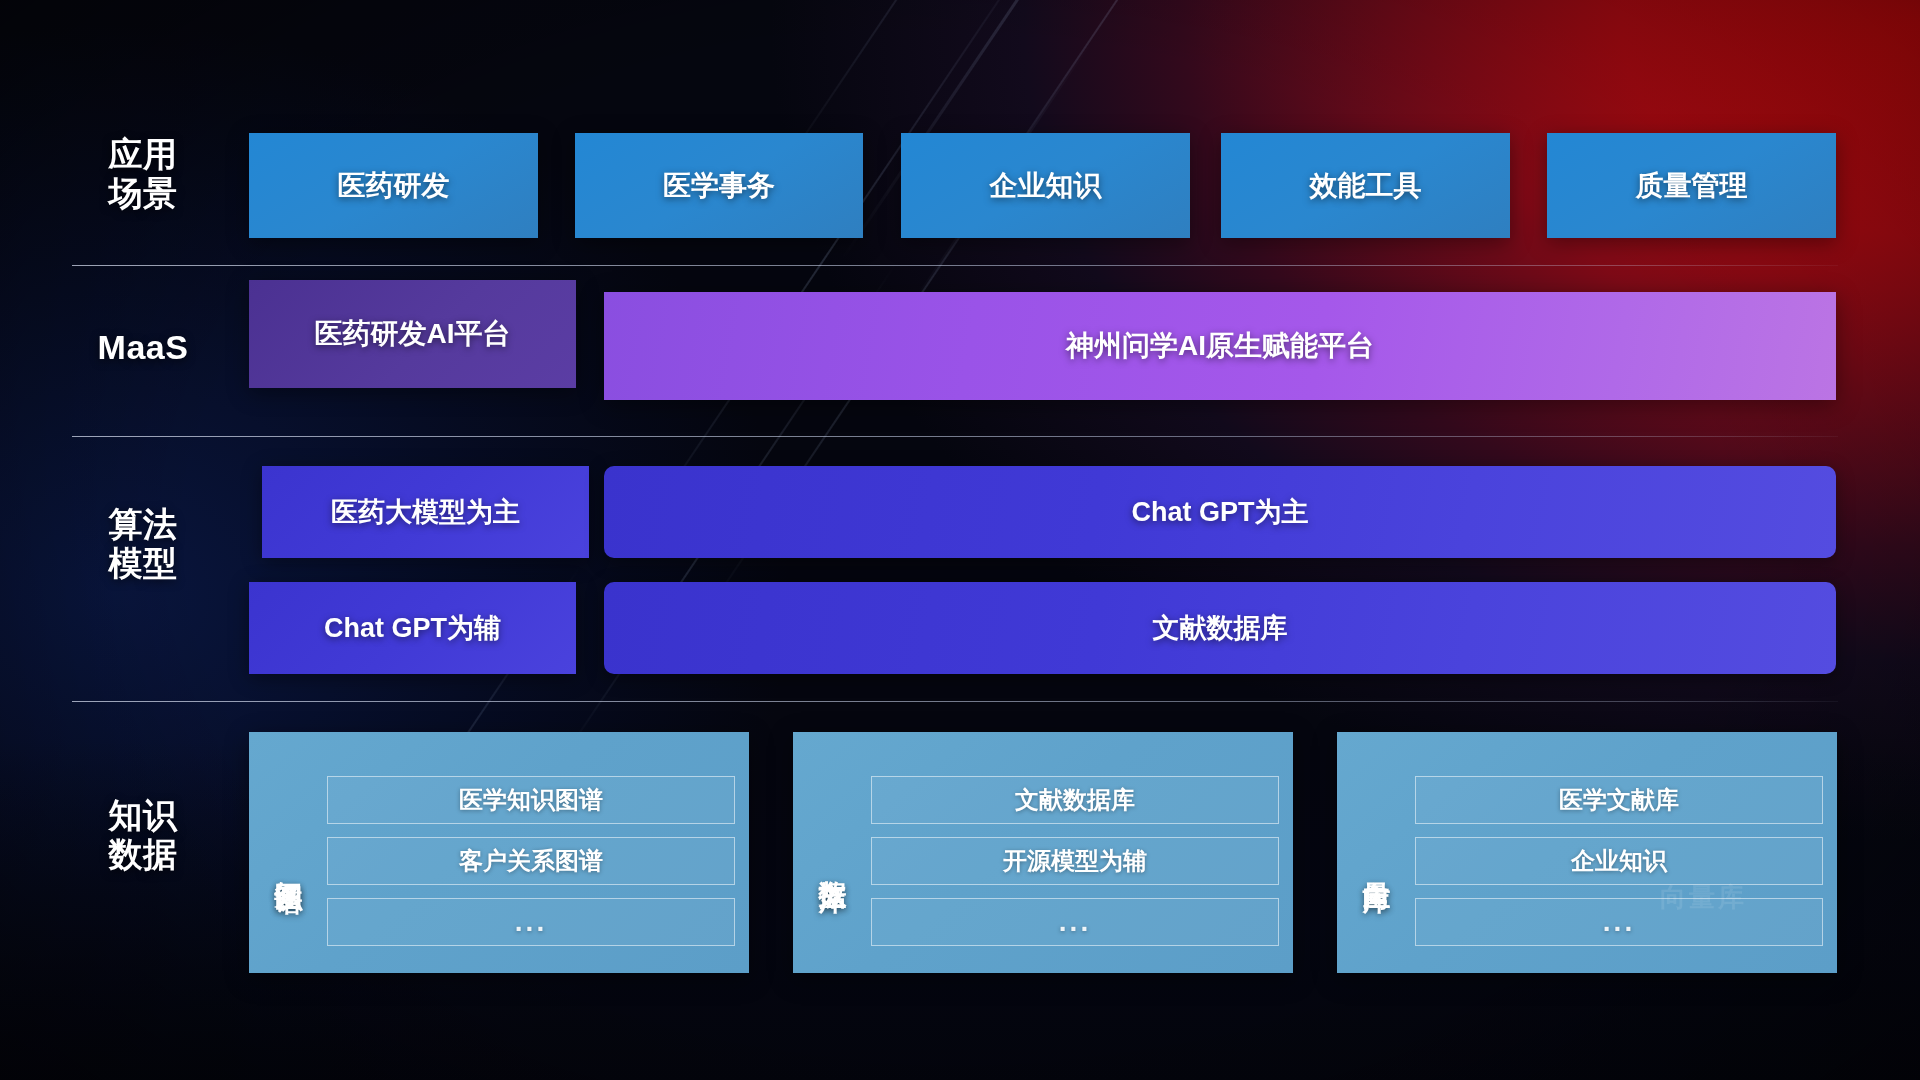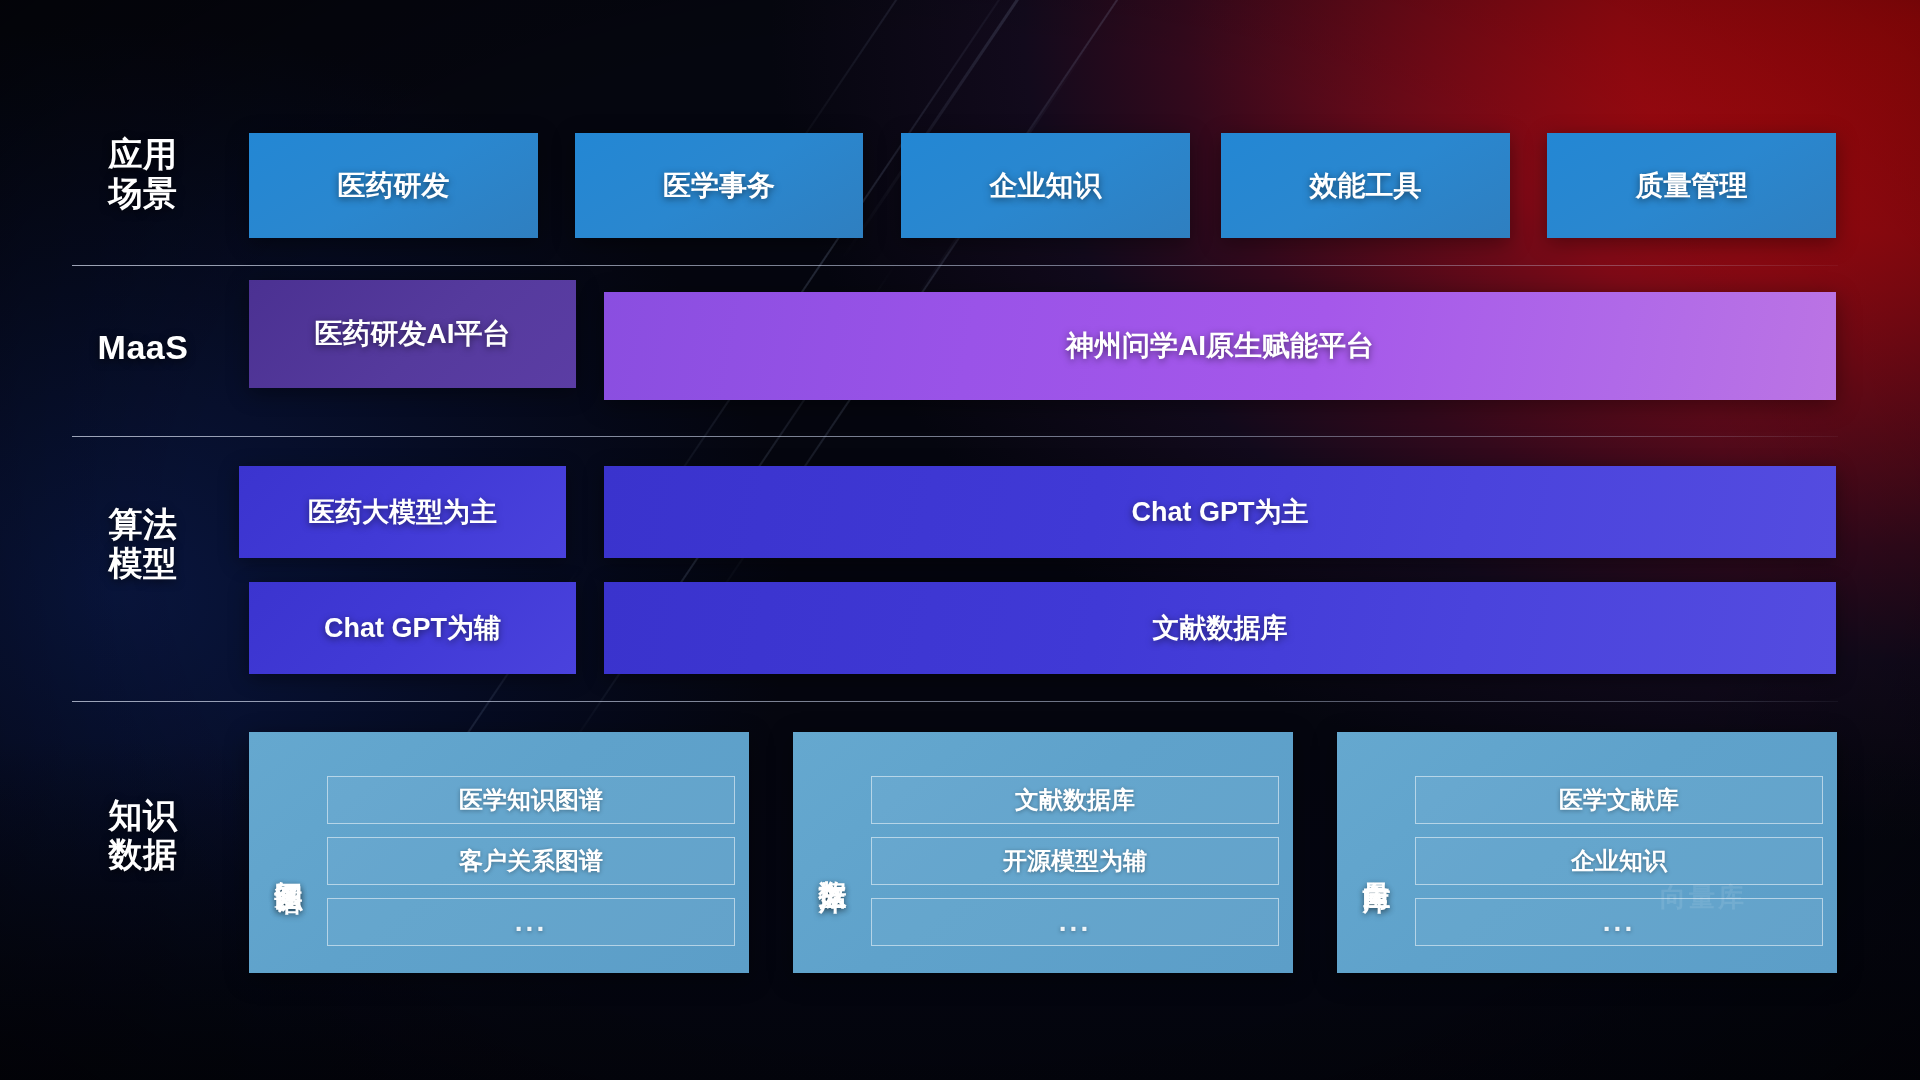--- a/index.html
+++ b/index.html
@@ -48,21 +48,21 @@
     background:linear-gradient(135deg,#4b3192 0%,#553a9d 55%,#5b3da4 100%);
     font-size:28px;box-shadow:0 5px 20px rgba(0,0,0,.4);}
   .t2b{position:absolute;top:292px;height:108px;
     background:linear-gradient(100deg,#8a4ee0 0%,#9a53e8 30%,#a558ea 58%,#b069e8 82%,#bb74e4 100%);
     font-size:28px;box-shadow:0 5px 22px rgba(0,0,0,.4);}
 
   
   .t3{position:absolute;height:92px;font-size:27px;
     box-shadow:0 4px 18px rgba(0,0,0,.4);}
   .t3.left{background:linear-gradient(135deg,#3b34cf 0%,#413ad6 50%,#4a42dd 100%);}
-  .t3.right{background:linear-gradient(100deg,#3a33cd 0%,#4039d6 40%,#4a43dc 70%,#544ce0 100%);}
+  .t3.right{background:linear-gradient(100deg,#3a33cd 0%,#4039d6 40%,#4a43dc 70%,#544ce0 100%);border-radius:10px;}
 
   
   .kgroup{position:absolute;top:732px;height:241px;display:flex;align-items:center;
     background:linear-gradient(140deg,#65a8cf 0%,#5fa2cb 45%,#5c9ec8 100%);
     box-shadow:0 6px 22px rgba(0,0,0,.42);box-sizing:border-box;padding:28px 14px 12px 0;}
   .kvert{width:78px;flex:0 0 78px;color:#fff;font-weight:bold;font-size:28px;
     line-height:1.08;text-align:center;letter-spacing:1px;
     display:flex;align-items:center;justify-content:center;
     text-shadow:0 2px 6px rgba(0,0,0,.35);}
   .kvert span{display:block;}
@@ -116,21 +116,21 @@
   <div class="card t2a" style="left:249px;width:327px;">医药研发AI平台</div>
   <div class="card t2b" style="left:604px;width:1232px;">神州问学AI原生赋能平台</div>
 
   <div class="divider" style="left:72px;top:436px;width:1766px;"></div>
 
   <div class="rowlabel" style="left:78px;top:505px;width:130px;font-size:34px;">
     <div>算法</div>
     <div>模型</div>
   </div>
 
-  <div class="card t3 left" style="left:239px;top:466px;width:327px;">医药大模型为主</div>
+  <div class="card t3 left" style="left:262px;top:466px;width:327px;">医药大模型为主</div>
   <div class="card t3 right" style="left:604px;top:466px;width:1232px;">Chat GPT为主</div>
 
   <div class="card t3 left" style="left:249px;top:582px;width:327px;">Chat GPT为辅</div>
   <div class="card t3 right" style="left:604px;top:582px;width:1232px;">文献数据库</div>
 
   <div class="divider" style="left:72px;top:701px;width:1766px;"></div>
 
   <div class="rowlabel" style="left:78px;top:796px;width:130px;font-size:34px;">
     <div>知识</div>
     <div>数据</div>

